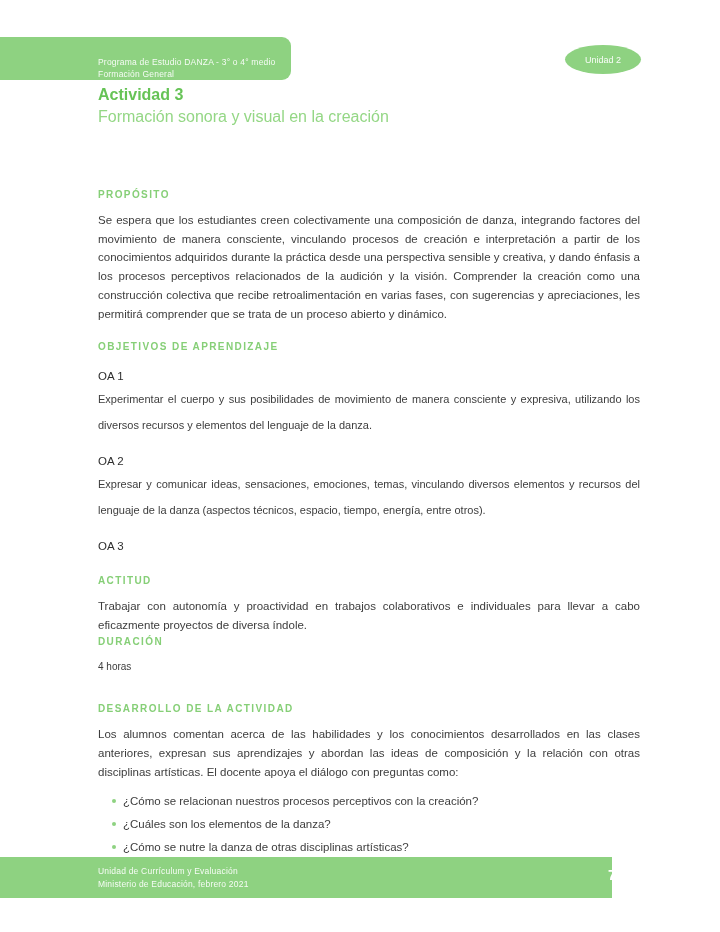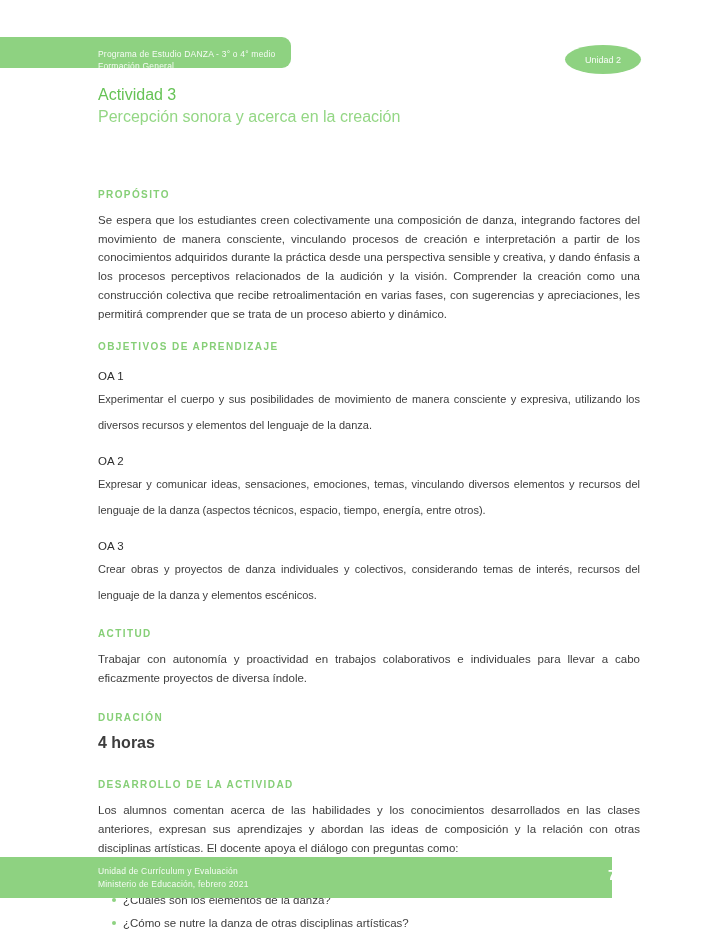--- a/index.html
+++ b/index.html
@@ -9,24 +9,24 @@
     background: #ffffff;
     font-family: "Liberation Sans", "DejaVu Sans", sans-serif;
     color: #3d3d3d;
     overflow: hidden;
   }
 
   
   .header-bar {
     position: absolute;
     top: 37px; left: 0;
-    width: 291px; height: 31px;
+    width: 291px; height: 43px;
     background: #8ed281;
     border-radius: 0 9px 9px 0;
-    padding: 12px 0 0 13px;
+    padding: 20px 0 0 13px;
   }
   .header-bar .htext {
     padding-left: 85px;
     font-size: 8.5px;
     line-height: 11.5px;
     color: rgba(255,255,255,0.92);
     letter-spacing: 0.2px;
   }
   .unit-badge {
     position: absolute;
@@ -40,41 +40,41 @@
   }
 
   
   .content {
     position: absolute;
     top: 84px; left: 98px;
     width: 542px;
   }
   .doc-title {
     font-size: 16px;
-    font-weight: normal;
+    font-weight: bold;
     color: #66c356;
     line-height: 21px;
   }
   .doc-subtitle {
     font-size: 16px;
     font-weight: normal;
     color: #94d785;
     line-height: 24px;
   }
   .section-heading {
     font-size: 10px;
     font-weight: bold;
     color: #86cf77;
     letter-spacing: 1.4px;
     line-height: 13px;
   }
   .sh-proposito   { margin-top: 59px; }
   .sh-objetivos   { margin-top: 17px; }
   .sh-actitud     { margin-top: 19px; }
-  .sh-duracion    { margin-top: 23px; }
+  .sh-duracion    { }
   .sh-desarrollo  { margin-top: 26px; }
 
   .body-par {
     margin-top: 10px;
     font-size: 11.5px;
     line-height: 18.7px;
     text-align: justify;
     color: #3d3d3d;
   }
   .oa-label {
@@ -85,23 +85,22 @@
     line-height: 18px;
   }
   .oa-text {
     margin-top: 1px;
     font-size: 11px;
     line-height: 26px;
     text-align: justify;
   }
   .plain-par {
     margin-top: 10px;
-    font-size: 16px;
+    font-size: 10px;
     line-height: 18.7px;
-    font-weight: bold;
   }
   .question-list {
     margin-top: 9px;
     list-style: none;
   }
   .question-list li {
     position: relative;
     padding-left: 25px;
     line-height: 23px;
     font-size: 11.5px;
@@ -147,38 +146,37 @@
     <div>Formación General</div>
   </div>
 </div>
 <div class="unit-badge">
   <span>Unidad 2</span>
 </div>
 
 <div class="content">
 
   <div class="doc-title">Actividad 3</div>
-  <div class="doc-subtitle">Percepción sonora y acerca en la creación</div>
+  <div class="doc-subtitle">Formación sonora y visual en la creación</div>
 
   <div class="section-heading sh-proposito">PROPÓSITO</div>
   <p class="body-par">Se espera que los estudiantes creen colectivamente una composición de danza, integrando factores del movimiento de manera consciente, vinculando procesos de creación e interpretación a partir de los conocimientos adquiridos durante la práctica desde una perspectiva sensible y creativa, y dando énfasis a los procesos perceptivos relacionados de la audición y la visión. Comprender la creación como una construcción colectiva que recibe retroalimentación en varias fases, con sugerencias y apreciaciones, les permitirá comprender que se trata de un proceso abierto y dinámico.</p>
 
   <div class="section-heading sh-objetivos">OBJETIVOS DE APRENDIZAJE</div>
 
   <div>
     <div class="oa-label">OA 1</div>
     <p class="oa-text">Experimentar el cuerpo y sus posibilidades de movimiento de manera consciente y expresiva, utilizando los diversos recursos y elementos del lenguaje de la danza.</p>
   </div>
   <div>
     <div class="oa-label">OA 2</div>
     <p class="oa-text">Expresar y comunicar ideas, sensaciones, emociones, temas, vinculando diversos elementos y recursos del lenguaje de la danza (aspectos técnicos, espacio, tiempo, energía, entre otros).</p>
   </div>
   <div>
     <div class="oa-label">OA 3</div>
-    <p class="oa-text">Crear obras y proyectos de danza individuales y colectivos, considerando temas de interés, recursos del lenguaje de la danza y elementos escénicos.</p>
   </div>
 
   <div class="section-heading sh-actitud">ACTITUD</div>
   <p class="body-par">Trabajar con autonomía y proactividad en trabajos colaborativos e individuales para llevar a cabo eficazmente proyectos de diversa índole.</p>
 
   <div class="section-heading sh-duracion">DURACIÓN</div>
   <p class="plain-par">4 horas</p>
 
   <div class="section-heading sh-desarrollo">DESARROLLO DE LA ACTIVIDAD</div>
   <p class="body-par">Los alumnos comentan acerca de las habilidades y los conocimientos desarrollados en las clases anteriores, expresan sus aprendizajes y abordan las ideas de composición y la relación con otras disciplinas artísticas. El docente apoya el diálogo con preguntas como:</p>

